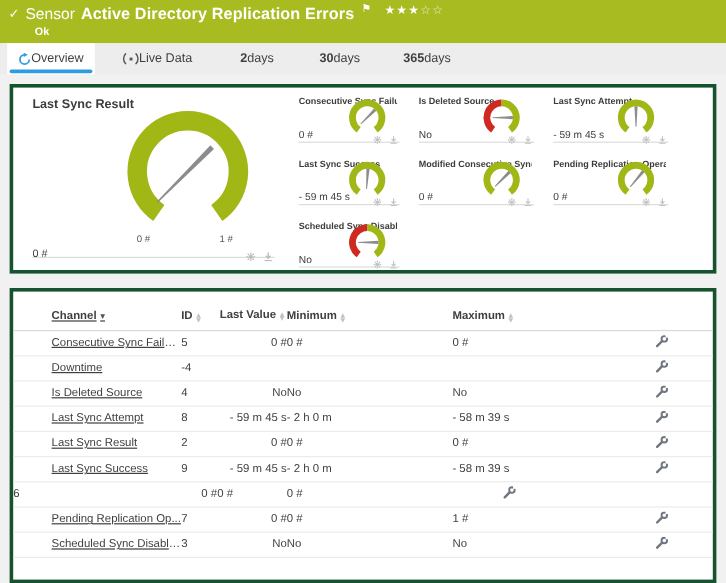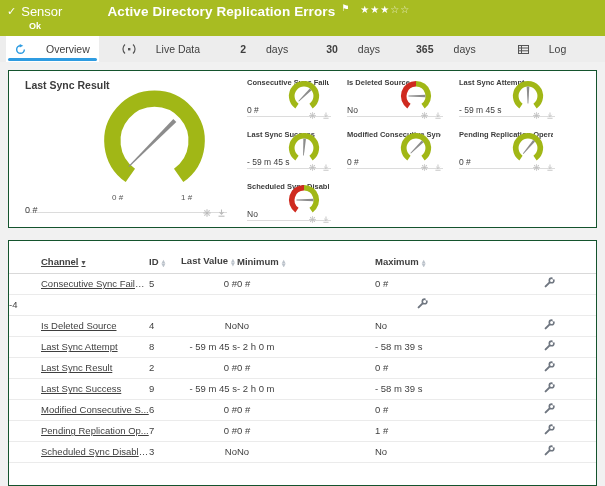--- a/index.html
+++ b/index.html
@@ -9,39 +9,39 @@
   *{box-sizing:border-box;margin:0;padding:0;}
   html,body{width:605px;height:486px;overflow:hidden;}
   body{background:#f1f1f1;font-family:"Liberation Sans",sans-serif;color:#3c3c3c;position:relative;}
   .glyph{font-family:"DejaVu Sans",sans-serif;}
 
   
   .topbar{position:absolute;left:0;top:0;width:605px;height:36px;background:var(--brand-green);color:#fff;}
   .topbar .row1{display:flex;align-items:center;padding:4px 0 0 7px;gap:5px;}
   .check{font-size:11px;font-weight:bold;}
   .kind{font-size:13px;}
-  .sensor-title{font-size:13.5px;font-weight:bold;letter-spacing:.1px;margin-left:40px;}
+  .sensor-title{font-size:13.5px;font-weight:bold;letter-spacing:.1px;}
   .flag{font-size:9px;vertical-align:super;position:relative;top:-4px;margin-left:1px;cursor:pointer;}
   .stars{font-size:10px;letter-spacing:1px;margin-left:6px;cursor:pointer;position:relative;top:-2px;}
   .stars .empty{opacity:.75;}
   .ok-text{font-size:9px;font-weight:bold;padding:2px 1px 0 29px;}
 
   
   .tabs{position:absolute;left:0;top:36px;width:605px;height:26px;background:#ededed;display:flex;align-items:stretch;font-size:10.5px;color:#3f3f3f;}
-  .tab{display:flex;align-items:center;gap:20px;padding:0 9px;position:relative;cursor:pointer;white-space:nowrap;}
+  .tab{display:flex;align-items:center;gap:0;padding:0 9px;position:relative;cursor:pointer;white-space:nowrap;}
   .tab.active{background:#fff;}
   .tab.active::after{content:"";position:absolute;left:2px;right:2px;bottom:1px;height:3px;background:var(--accent-blue);border-radius:2px;}
   .tab .num{font-weight:bold;}
   .tab svg{display:block;}
   .t-overview{margin-left:6px;}
   .t-live{margin-left:14px;} .t-2d{margin-left:22px;} .t-30d{margin-left:20px;}
   .t-365d{margin-left:18px;} .t-hist{margin-left:18px;} .t-log{margin-left:24px;}
 
   
-  .card{position:absolute;background:#fff;border:1px solid #14532d;}
+  .card{position:absolute;background:#fff;border:3px solid #14532d;}
   .gauges-card{left:8px;top:70px;width:589px;height:158px;}
   .table-card{left:8px;top:240px;width:589px;height:246px;}
 
   
   .main-tile{position:absolute;left:0;top:0;width:228px;height:156px;}
   .main-tile-title{position:absolute;left:16px;top:8px;font-size:10.5px;font-weight:bold;}
   .main-gauge-svg{position:absolute;left:88px;top:18px;width:115px;height:100px;}
   .ring{fill:none;}
   .main-ring{stroke-width:17;}
   .scale-min{position:absolute;left:103px;top:122px;font-size:8px;color:#555;}
@@ -109,29 +109,20 @@
     <span class="num">2</span>
       <span>days</span>
   </div>
   <div class="tab t-30d">
     <span class="num">30</span>
       <span>days</span>
   </div>
   <div class="tab t-365d">
     <span class="num">365</span>
       <span>days</span>
-  </div>
-  <div class="tab t-log">
-    <svg width="11" height="9" viewBox="0 0 11 9">
-        <rect x="0.5" y="0.5" width="10" height="8" fill="none" stroke="#555"></rect>
-        <line x1="0.5" y1="3" x2="10.5" y2="3" stroke="#555"></line>
-        <line x1="0.5" y1="5.8" x2="10.5" y2="5.8" stroke="#555"></line>
-        <line x1="3.5" y1="0.5" x2="3.5" y2="8.5" stroke="#555"></line>
-      </svg>
-    <span>Log</span>
   </div>
 
 </nav>
 
 <section class="card gauges-card">
 
   <div class="main-tile">
     <div class="main-tile-title">Last Sync Result</div>
     <svg class="main-gauge-svg" viewBox="0 0 120 104">
       <path class="ring main-ring" d="M 34.8 90 A 44 44 0 1 1 85.2 90" stroke="#a1b716"></path>
@@ -430,20 +421,21 @@
         <div class="c tools">
           <svg class="wrench" width="11" height="11" viewBox="0 0 11 11">
             <line x1="1.6" y1="9.4" x2="5.4" y2="5.6" stroke="#6f7680" stroke-width="2" stroke-linecap="round"></line>
             <circle cx="7.6" cy="3.4" r="2.3" fill="none" stroke="#6f7680" stroke-width="1.6"></circle>
             <rect x="8.6" y="0" width="2.4" height="2.4" fill="#fff"></rect>
           </svg>
         </div>
       </div>
 
       <div class="trow body-row">
+        <div class="c channel">Downtime</div>
         <div class="c id">-4</div>
         <div class="c last"></div>
         <div class="c min"></div>
         <div class="c max"></div>
         <div class="c tools">
           <svg class="wrench" width="11" height="11" viewBox="0 0 11 11">
             <line x1="1.6" y1="9.4" x2="5.4" y2="5.6" stroke="#6f7680" stroke-width="2" stroke-linecap="round"></line>
             <circle cx="7.6" cy="3.4" r="2.3" fill="none" stroke="#6f7680" stroke-width="1.6"></circle>
             <rect x="8.6" y="0" width="2.4" height="2.4" fill="#fff"></rect>
           </svg>
@@ -504,21 +496,20 @@
         <div class="c tools">
           <svg class="wrench" width="11" height="11" viewBox="0 0 11 11">
             <line x1="1.6" y1="9.4" x2="5.4" y2="5.6" stroke="#6f7680" stroke-width="2" stroke-linecap="round"></line>
             <circle cx="7.6" cy="3.4" r="2.3" fill="none" stroke="#6f7680" stroke-width="1.6"></circle>
             <rect x="8.6" y="0" width="2.4" height="2.4" fill="#fff"></rect>
           </svg>
         </div>
       </div>
 
       <div class="trow body-row">
-        <div class="c channel">Modified Consecutive S...</div>
         <div class="c id">6</div>
         <div class="c last">0 #</div>
         <div class="c min">0 #</div>
         <div class="c max">0 #</div>
         <div class="c tools">
           <svg class="wrench" width="11" height="11" viewBox="0 0 11 11">
             <line x1="1.6" y1="9.4" x2="5.4" y2="5.6" stroke="#6f7680" stroke-width="2" stroke-linecap="round"></line>
             <circle cx="7.6" cy="3.4" r="2.3" fill="none" stroke="#6f7680" stroke-width="1.6"></circle>
             <rect x="8.6" y="0" width="2.4" height="2.4" fill="#fff"></rect>
           </svg>

